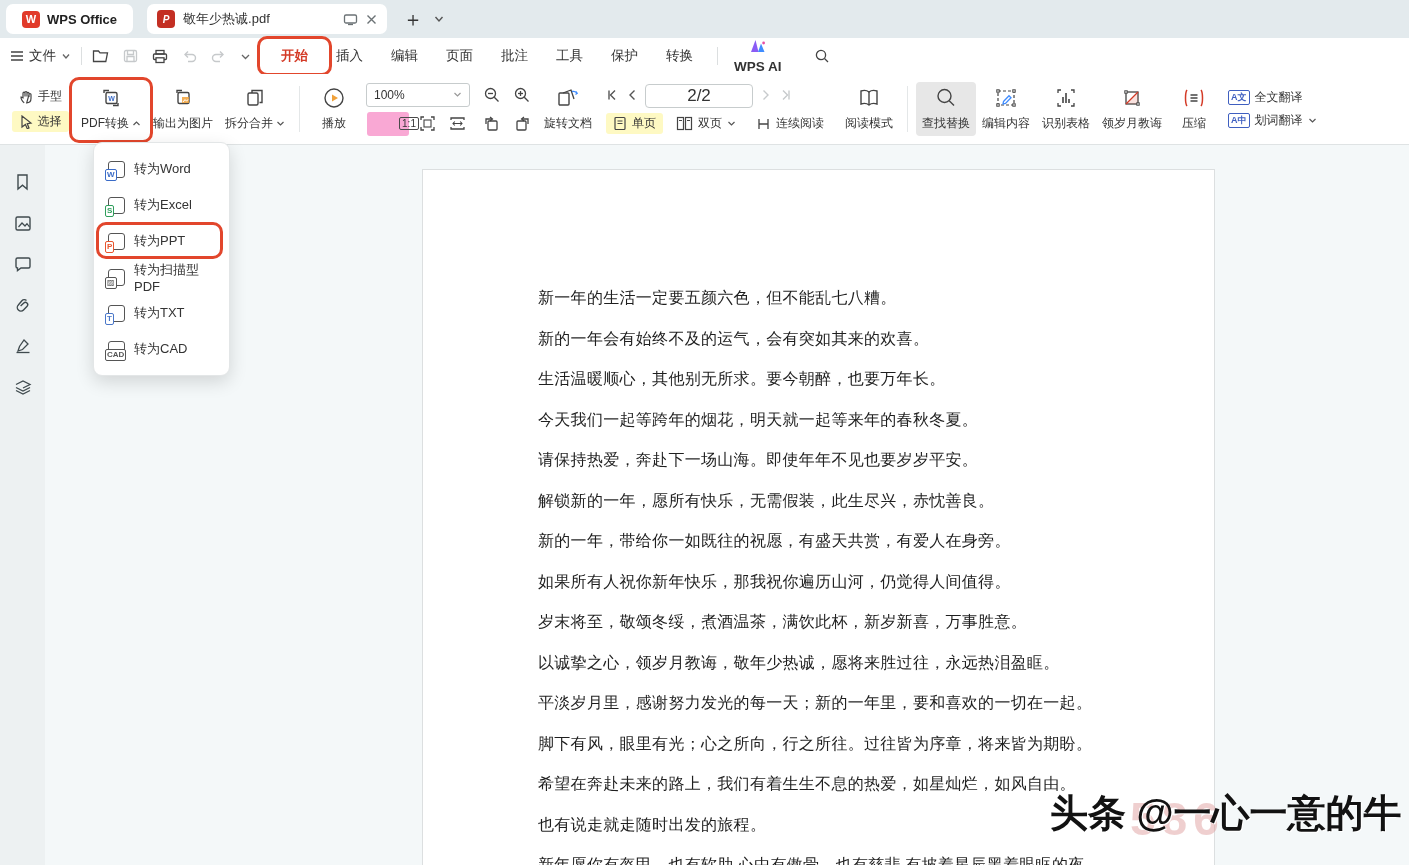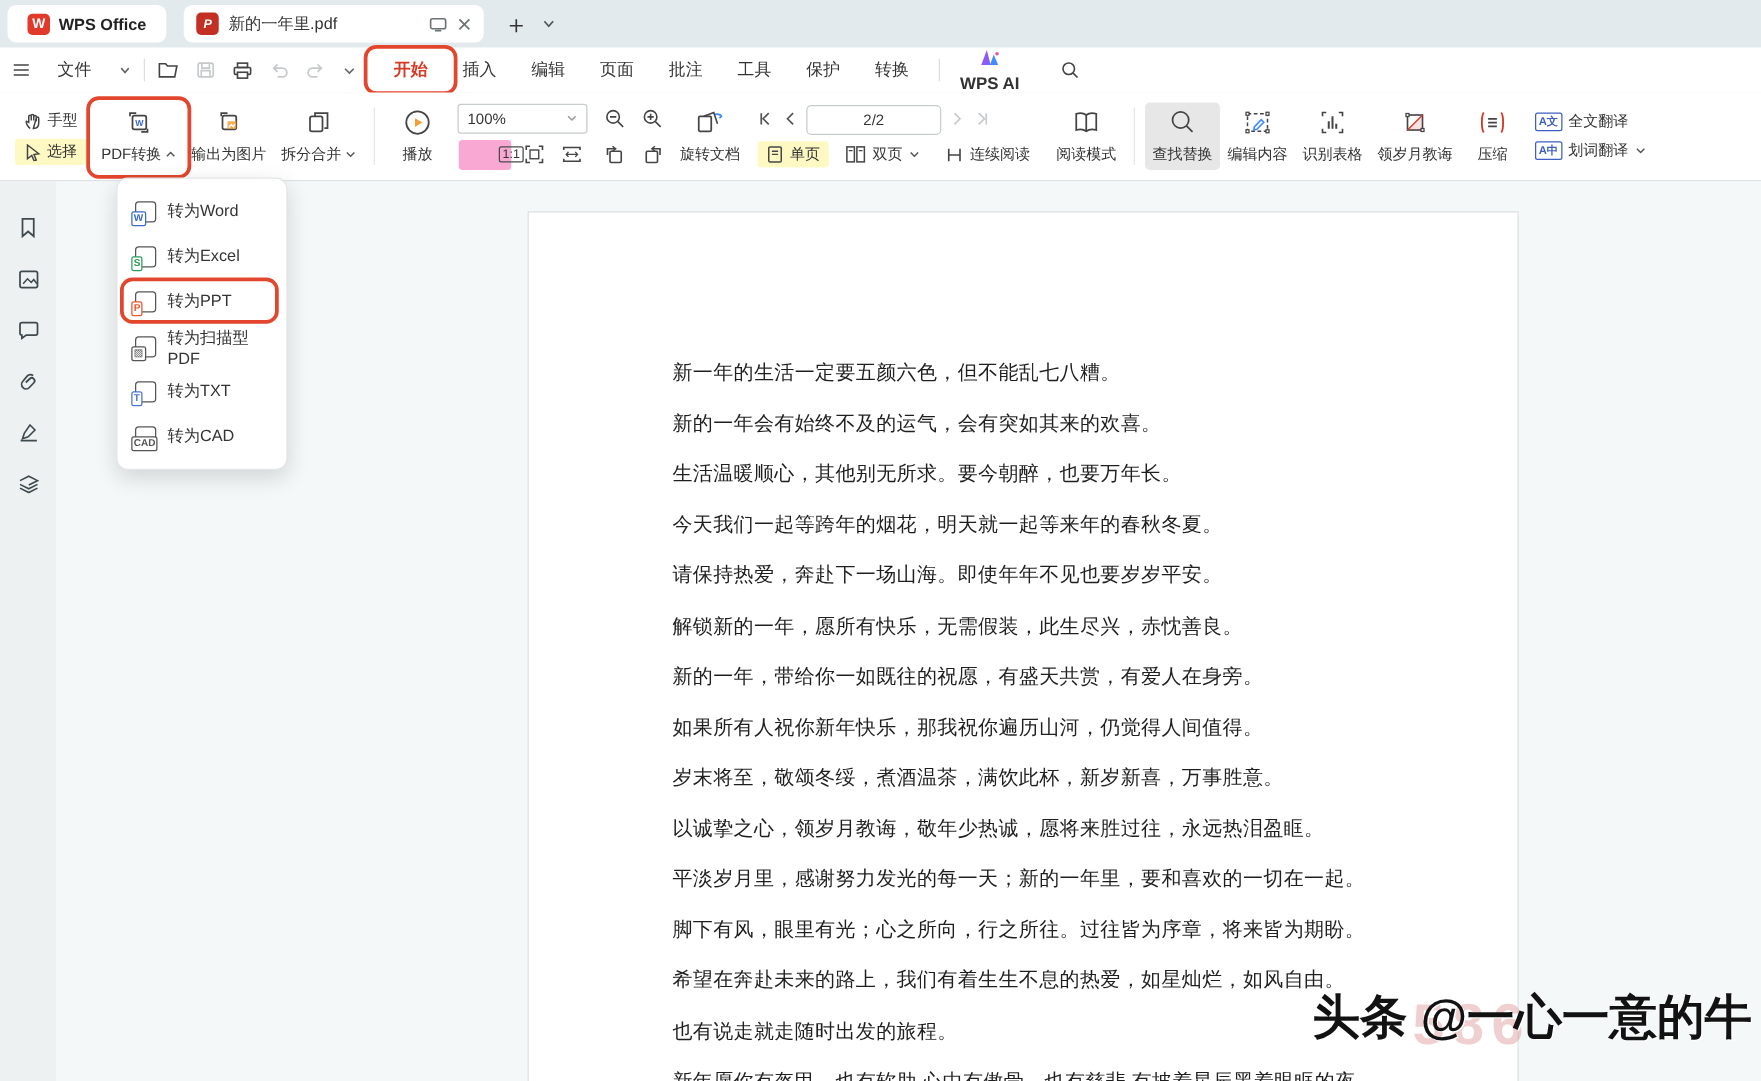--- a/index.html
+++ b/index.html
@@ -23,21 +23,21 @@
     color:#fff; font-size:10px; font-weight:bold; display:flex;
     align-items:center; justify-content:center; font-style:italic; }
   .doc-title { flex:1; }
   .tab-ic { color:#6b7275; display:flex; align-items:center; cursor:pointer; }
   .plus-btn { font-size:20px; color:#333; margin-left:16px; cursor:pointer; }
   .tabs-chev { margin-left:10px; display:flex; }
 
   
   .menubar { position:absolute; left:0; top:38px; width:100%; height:36px;
     background:#fff; display:flex; align-items:center; font-size:13.5px; color:#333; }
-  .file-group { display:flex; align-items:center; gap:22px; margin-left:10px; }
+  .file-group { display:flex; align-items:center; gap:5px; margin-left:10px; }
   .vdiv { width:1px; height:18px; background:#dcdfe0; margin:0 10px; }
   .qicons { display:flex; align-items:center; gap:14px; }
   .qicons svg { display:block; }
   .mtab { padding:4px 14px; position:relative; cursor:pointer; }
   .mtab.active { color:#d43b27; font-weight:bold; }
   .anno { position:absolute; border:3.5px solid #e2462c; border-radius:10px;
     pointer-events:none; }
   .anno-start { left:-10px; top:-7px; right:-10px; bottom:-7px; }
   .ai-group { display:flex; align-items:center; gap:6px; margin:0 6px; font-weight:600;flex-direction:column; }
   .search-btn { margin-left:26px; display:flex; cursor:pointer; }
@@ -63,21 +63,21 @@
     padding:0 7px; cursor:pointer; }
   .minirow { display:flex; gap:6px; align-items:center; }
   .sqbtn { width:24px; height:24px; border-radius:3px; display:flex;
     align-items:center; justify-content:center; cursor:pointer; }
   .sqbtn.selected { background:#f9a8d4;padding-left:42px; }
   .ratio { font-size:10px; border:1.4px solid #4a4a4a; border-radius:2px; padding:0 2px; }
   .magcol { display:flex; flex-direction:column; gap:5px; margin:0 4px; }
   .pagescol { display:flex; flex-direction:column; gap:5px; margin:0 8px; }
   .navrow { display:flex; align-items:center; gap:8px; }
   .pageinput { width:108px; height:24px; border:1px solid #c7cccd; border-radius:4px;
-    text-align:center; font-size:12px; color:#333; outline:none; }
+    text-align:center; font-size:17px; color:#333; outline:none; }
   .modechips { display:flex; gap:6px; align-items:center; }
   .dis { color:#c7cacc; }
   .tr-rows { display:flex; flex-direction:column; gap:6px; margin-left:8px; }
   .tr-chip { display:flex; align-items:center; gap:5px; cursor:pointer; white-space:nowrap; }
   .tr-box { font-size:9px; border:1.2px solid #3f5fc0; color:#3f5fc0; border-radius:2px;
     padding:0 2px; font-weight:bold; }
 
   
   .main { position:absolute; left:0; top:145px; width:100%; height:720px;
     background:#f4f8f9; }
@@ -123,21 +123,21 @@
 
 <div class="app">
 
   <div class="titlebar">
     <div class="app-tab">
       <span class="wps-logo">W</span>
       <span>WPS Office</span>
     </div>
     <div class="doc-tab">
       <span class="pdf-ic">P</span>
-      <span class="doc-title">新的一年里.pdf</span>
+      <span class="doc-title">敬年少热诚.pdf</span>
       <span class="tab-ic">
         <svg width="15" height="13" viewBox="0 0 15 13">
             <rect x="1.5" y="2" width="12" height="8" rx="1.5" fill="none" stroke="#6b7275" stroke-width="1.3"></rect>
             <line x1="5" y1="11.5" x2="10" y2="11.5" stroke="#6b7275" stroke-width="1.3"></line>
           </svg>
       </span>
       <span class="tab-ic">
         <svg width="11" height="11" viewBox="0 0 11 11">
             <path d="M1.5 1.5 9.5 9.5 M9.5 1.5 1.5 9.5" stroke="#6b7275" stroke-width="1.4"></path>
           </svg>

